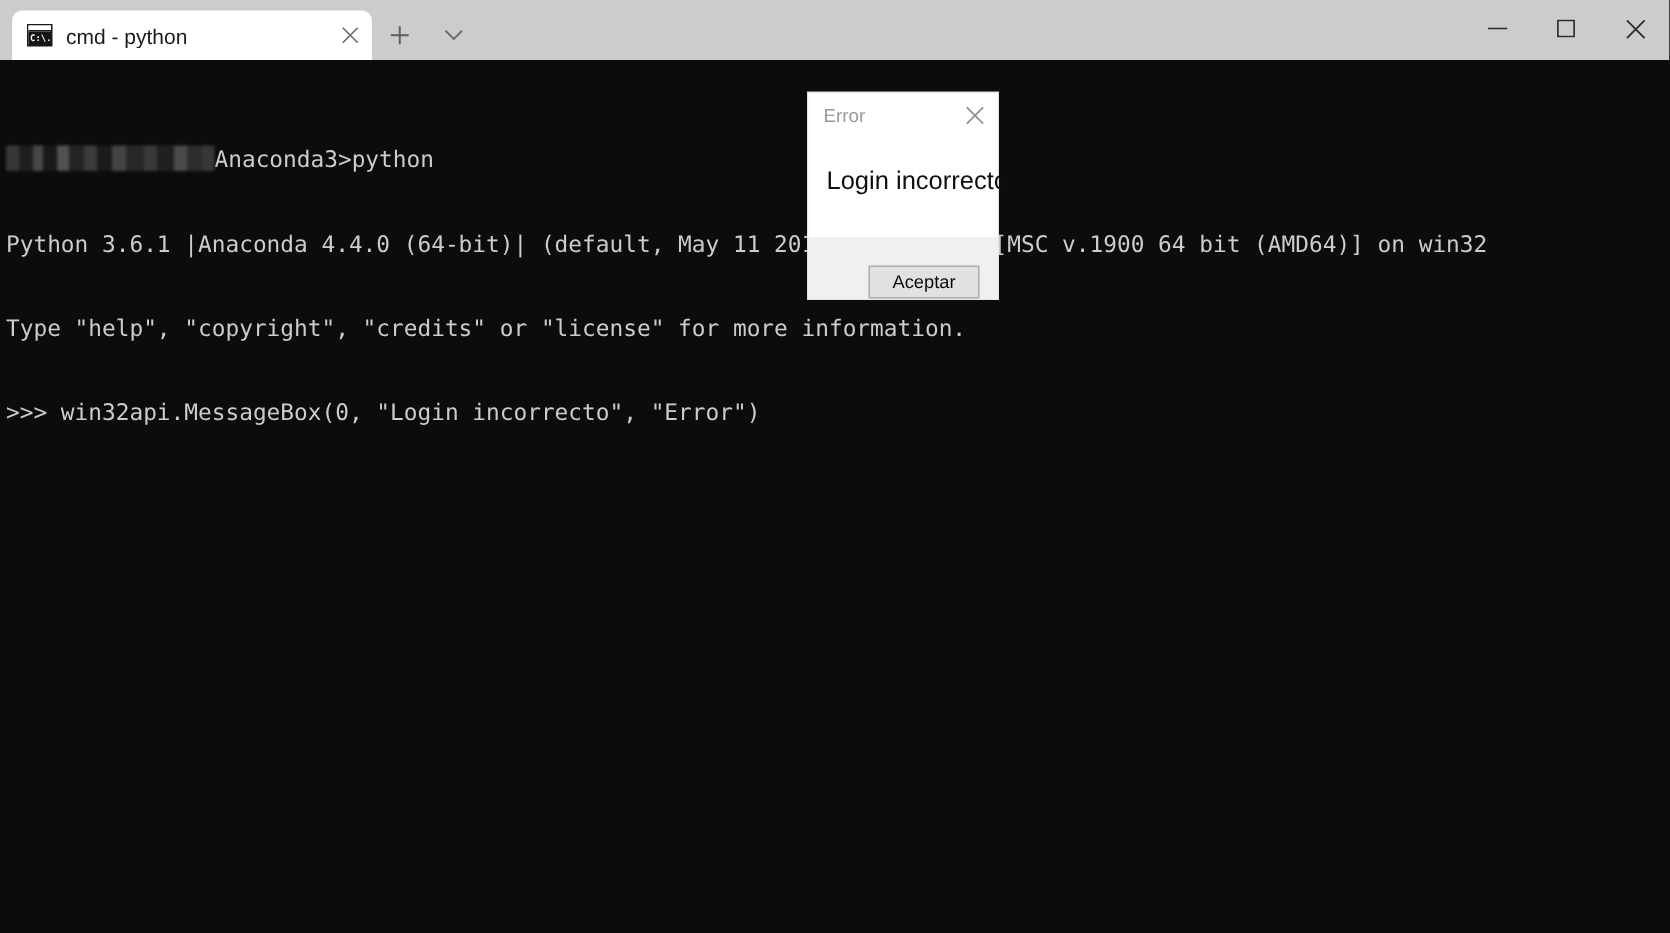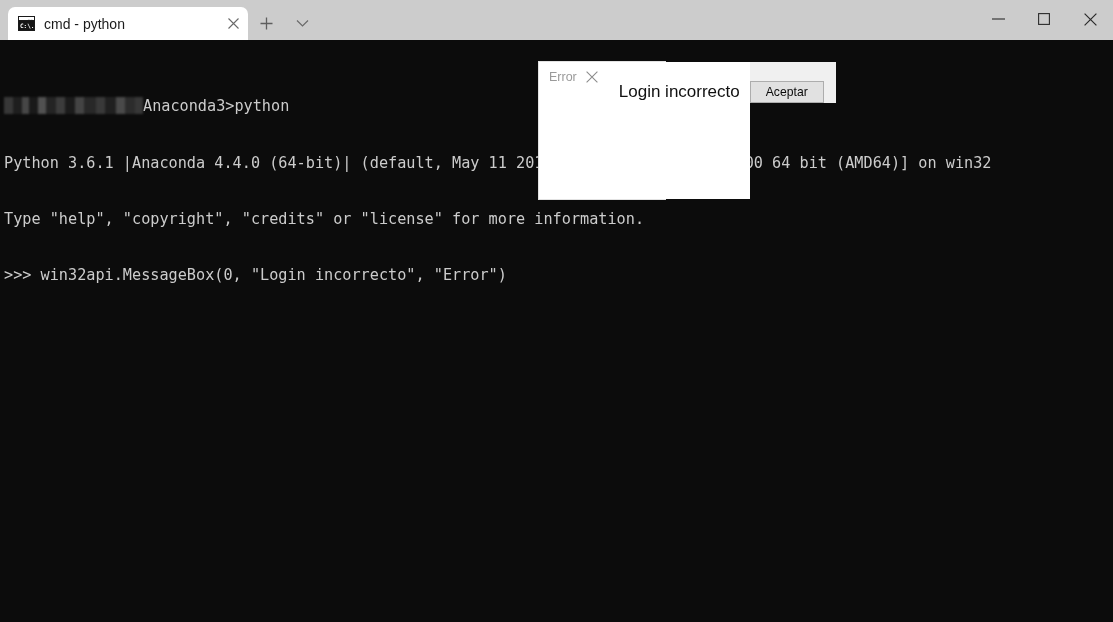--- a/index.html
+++ b/index.html
@@ -185,21 +185,21 @@
   
   .dialog {
     position: absolute;
     left: 539px;
     top: 62px;
     width: 126px;
     height: 137px;
     background: #ffffff;
     box-shadow: 0 0 0 1px #e2e2e2;
     display: flex;
-    flex-direction: row;
+    flex-direction: column;
     font-family: "Liberation Sans", sans-serif;
   }
   .dlg-titlebar {
     height: 29px;
     flex: 0 0 auto;
     background: #ffffff;
     display: flex;
     align-items: center;
   }
   .dlg-title {

